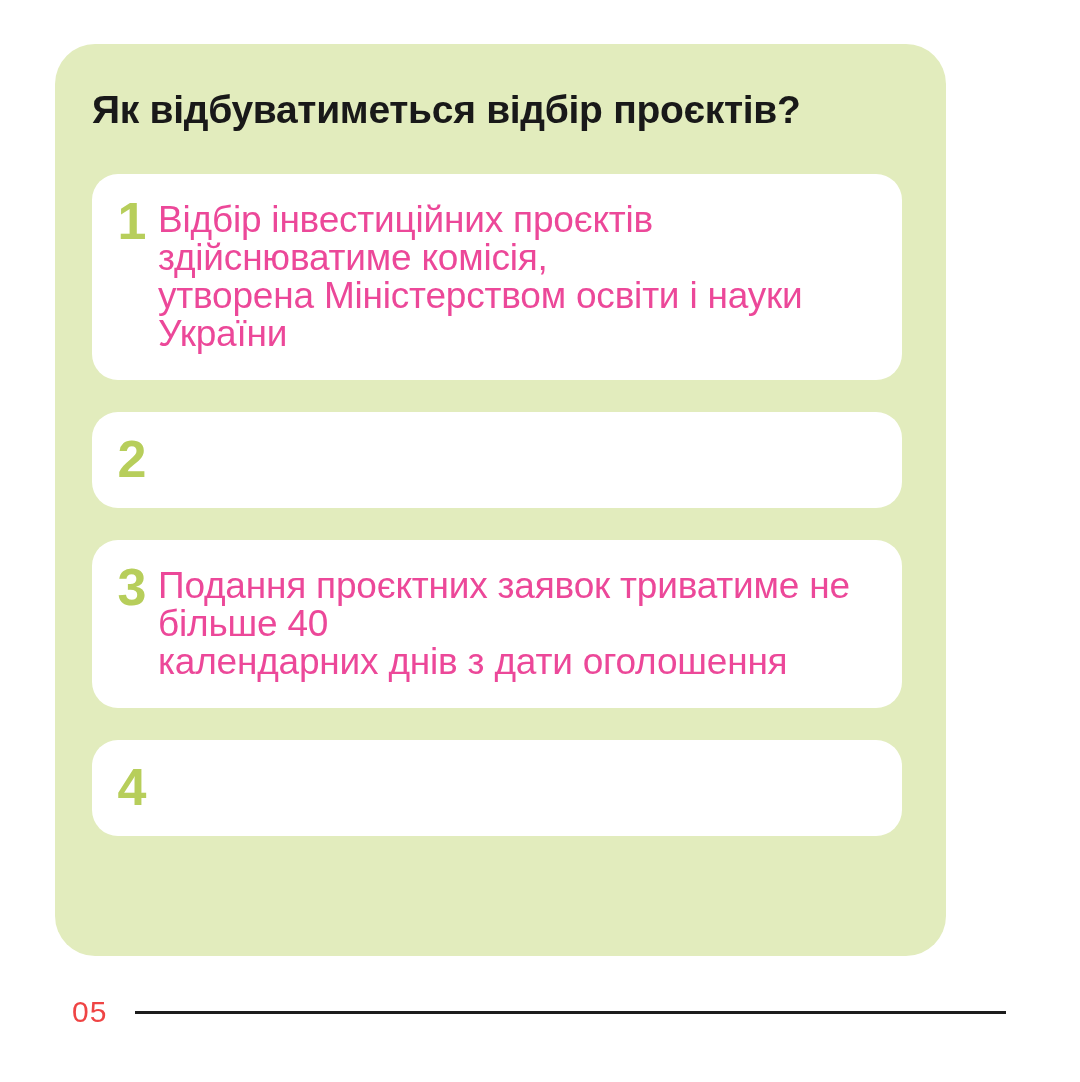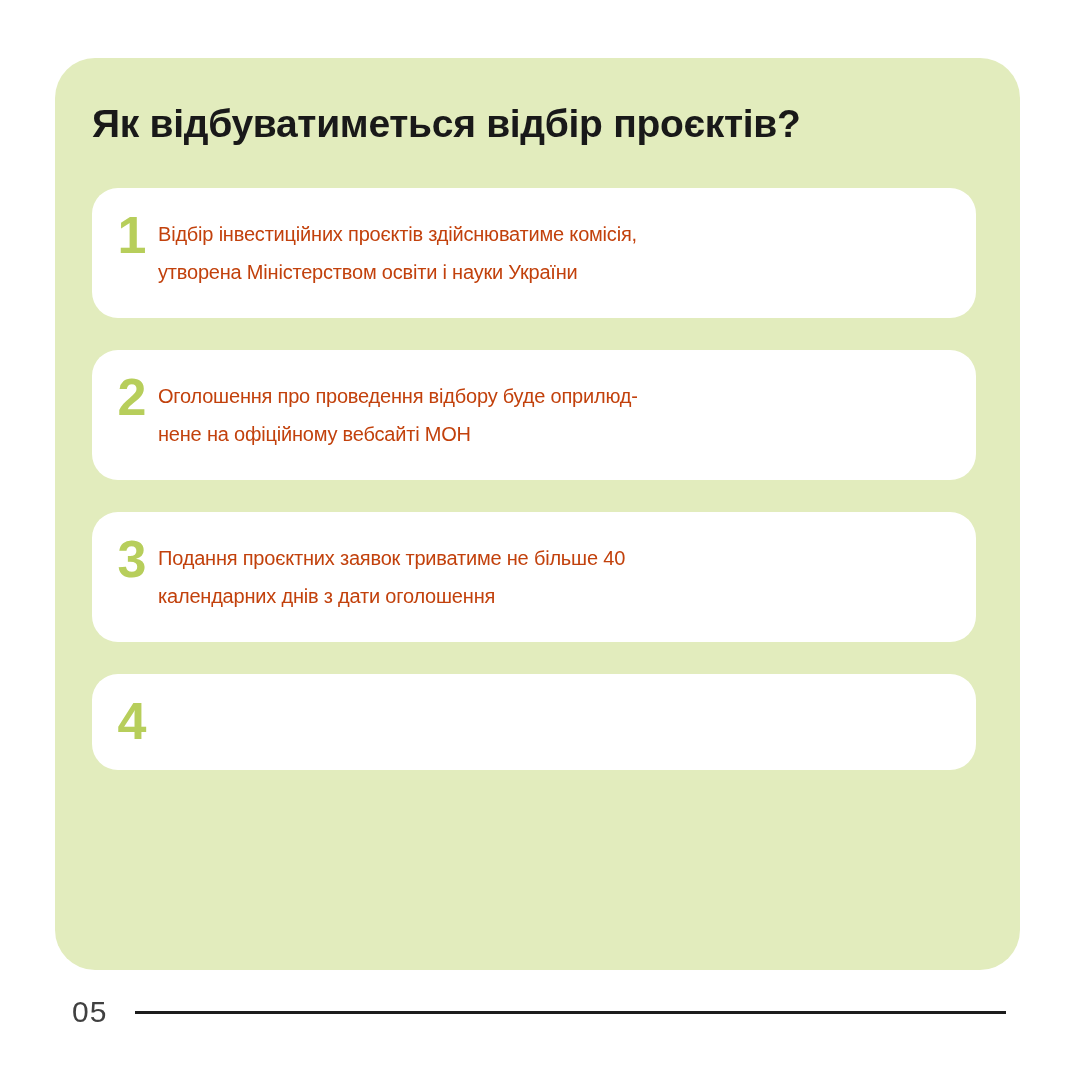--- a/index.html
+++ b/index.html
@@ -10,22 +10,22 @@
     width: 1080px;
     height: 1082px;
     position: relative;
     background: #ffffff;
     font-family: "Liberation Sans", "DejaVu Sans", sans-serif;
     overflow: hidden;
   }
   .panel {
     position: absolute;
     left: 55px;
-    top: 58px;
-    width: 965px;
+    top: 44px;
+    width: 891px;
     height: 912px;
     box-sizing: border-box;
     background: #e2ecbd;
     border-radius: 40px;
     padding: 42px 44px 0 37px;
   }
   .title {
     margin: 0;
     font-size: 39px;
     line-height: 48px;
@@ -51,40 +51,40 @@
     width: 52px;
     text-align: center;
     font-size: 52px;
     line-height: 44px;
     font-weight: 700;
     color: #b7ce5b;
     margin-top: -2px;
   }
   .step-text {
     flex: 1;
-    font-size: 20px;
+    font-size: 37px;
     line-height: 38px;
     letter-spacing: -0.2px;
-    color: #c2410c;
+    color: #ec4899;
     white-space: pre-line;
   }
   .footer {
     position: absolute;
     left: 72px;
     top: 995px;
     width: 934px;
     display: flex;
     align-items: center;
     gap: 28px;
   }
   .page-number {
     font-size: 30px;
     font-weight: 500;
     letter-spacing: 1px;
-    color: #404040;
+    color: #ef4444;
   }
   .footer-line {
     flex: 1;
     height: 3px;
     background: #1c1c1c;
   }
 </style>
 </head>
 <body>
 
@@ -94,22 +94,20 @@
   <div class="cards">
 
     <div class="card">
       <div class="step-number">1</div>
       <div class="step-text">Відбір інвестиційних проєктів здійснюватиме комісія,
 утворена Міністерством освіти і науки України</div>
     </div>
 
     <div class="card">
       <div class="step-number">2</div>
-      <div class="step-text">Оголошення про проведення відбору буде оприлюд-
-нене на офіційному вебсайті МОН</div>
     </div>
 
     <div class="card">
       <div class="step-number">3</div>
       <div class="step-text">Подання проєктних заявок триватиме не більше 40
 календарних днів з дати оголошення</div>
     </div>
 
     <div class="card">
       <div class="step-number">4</div>

